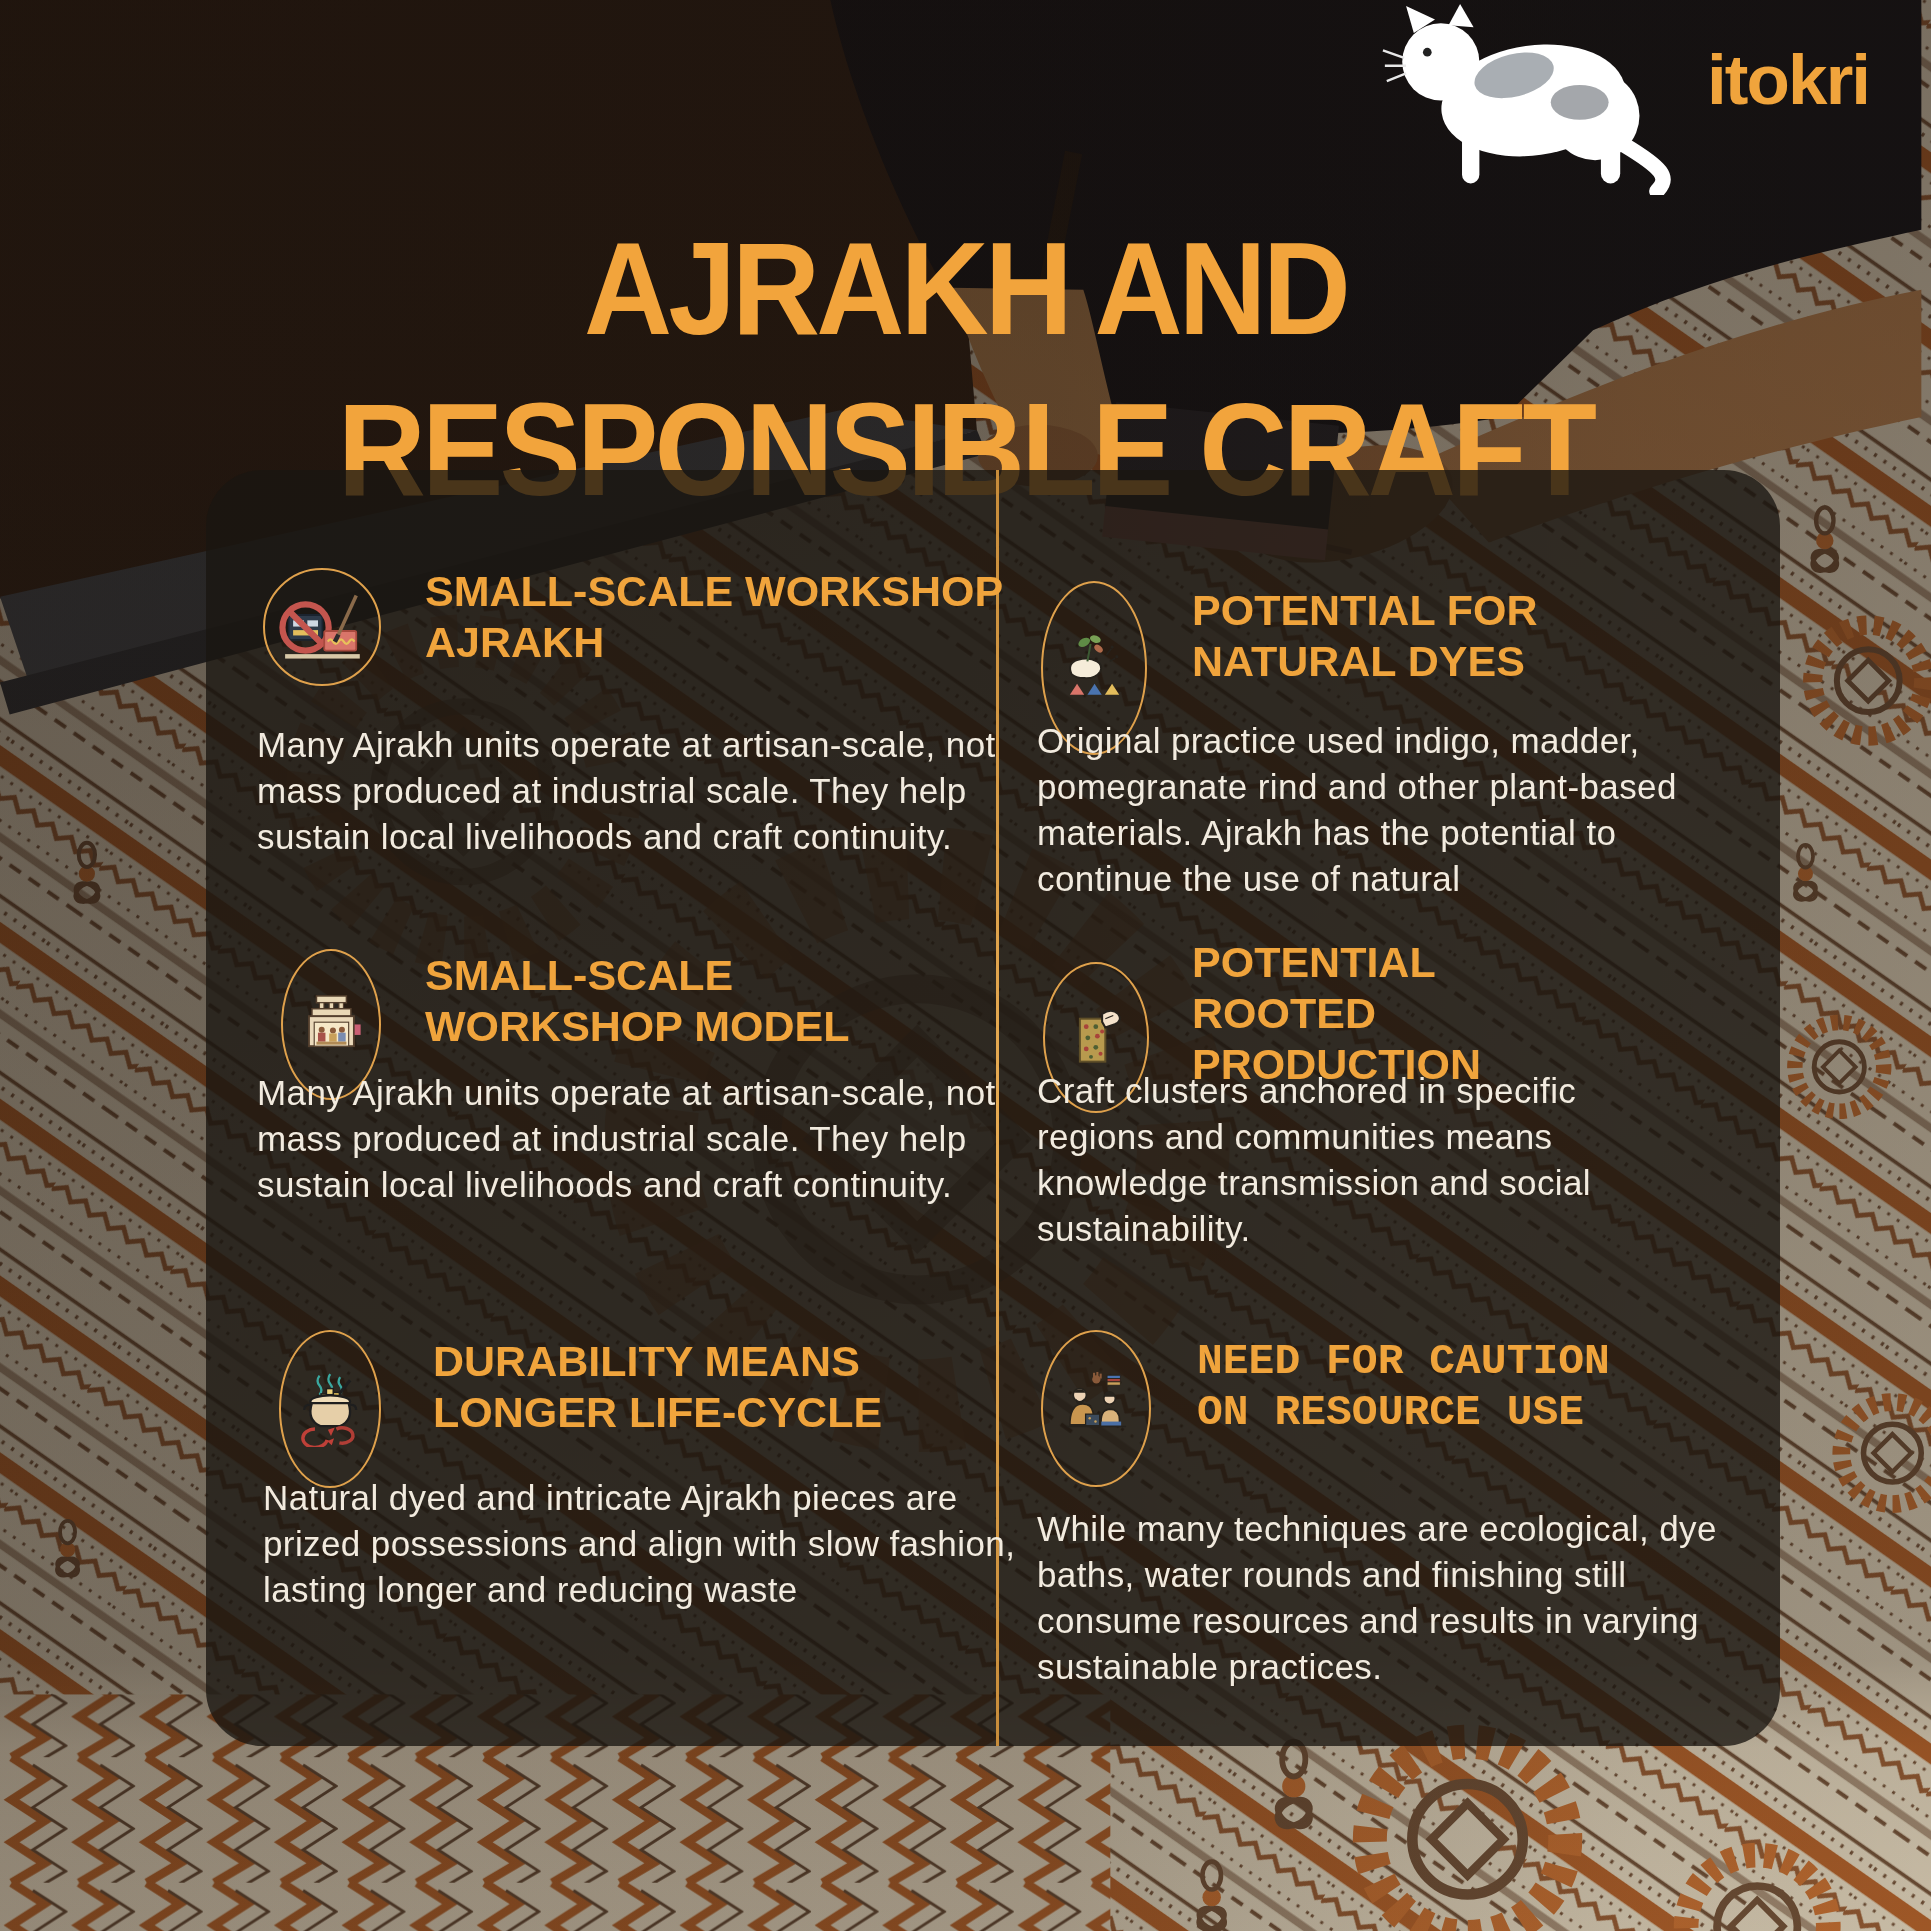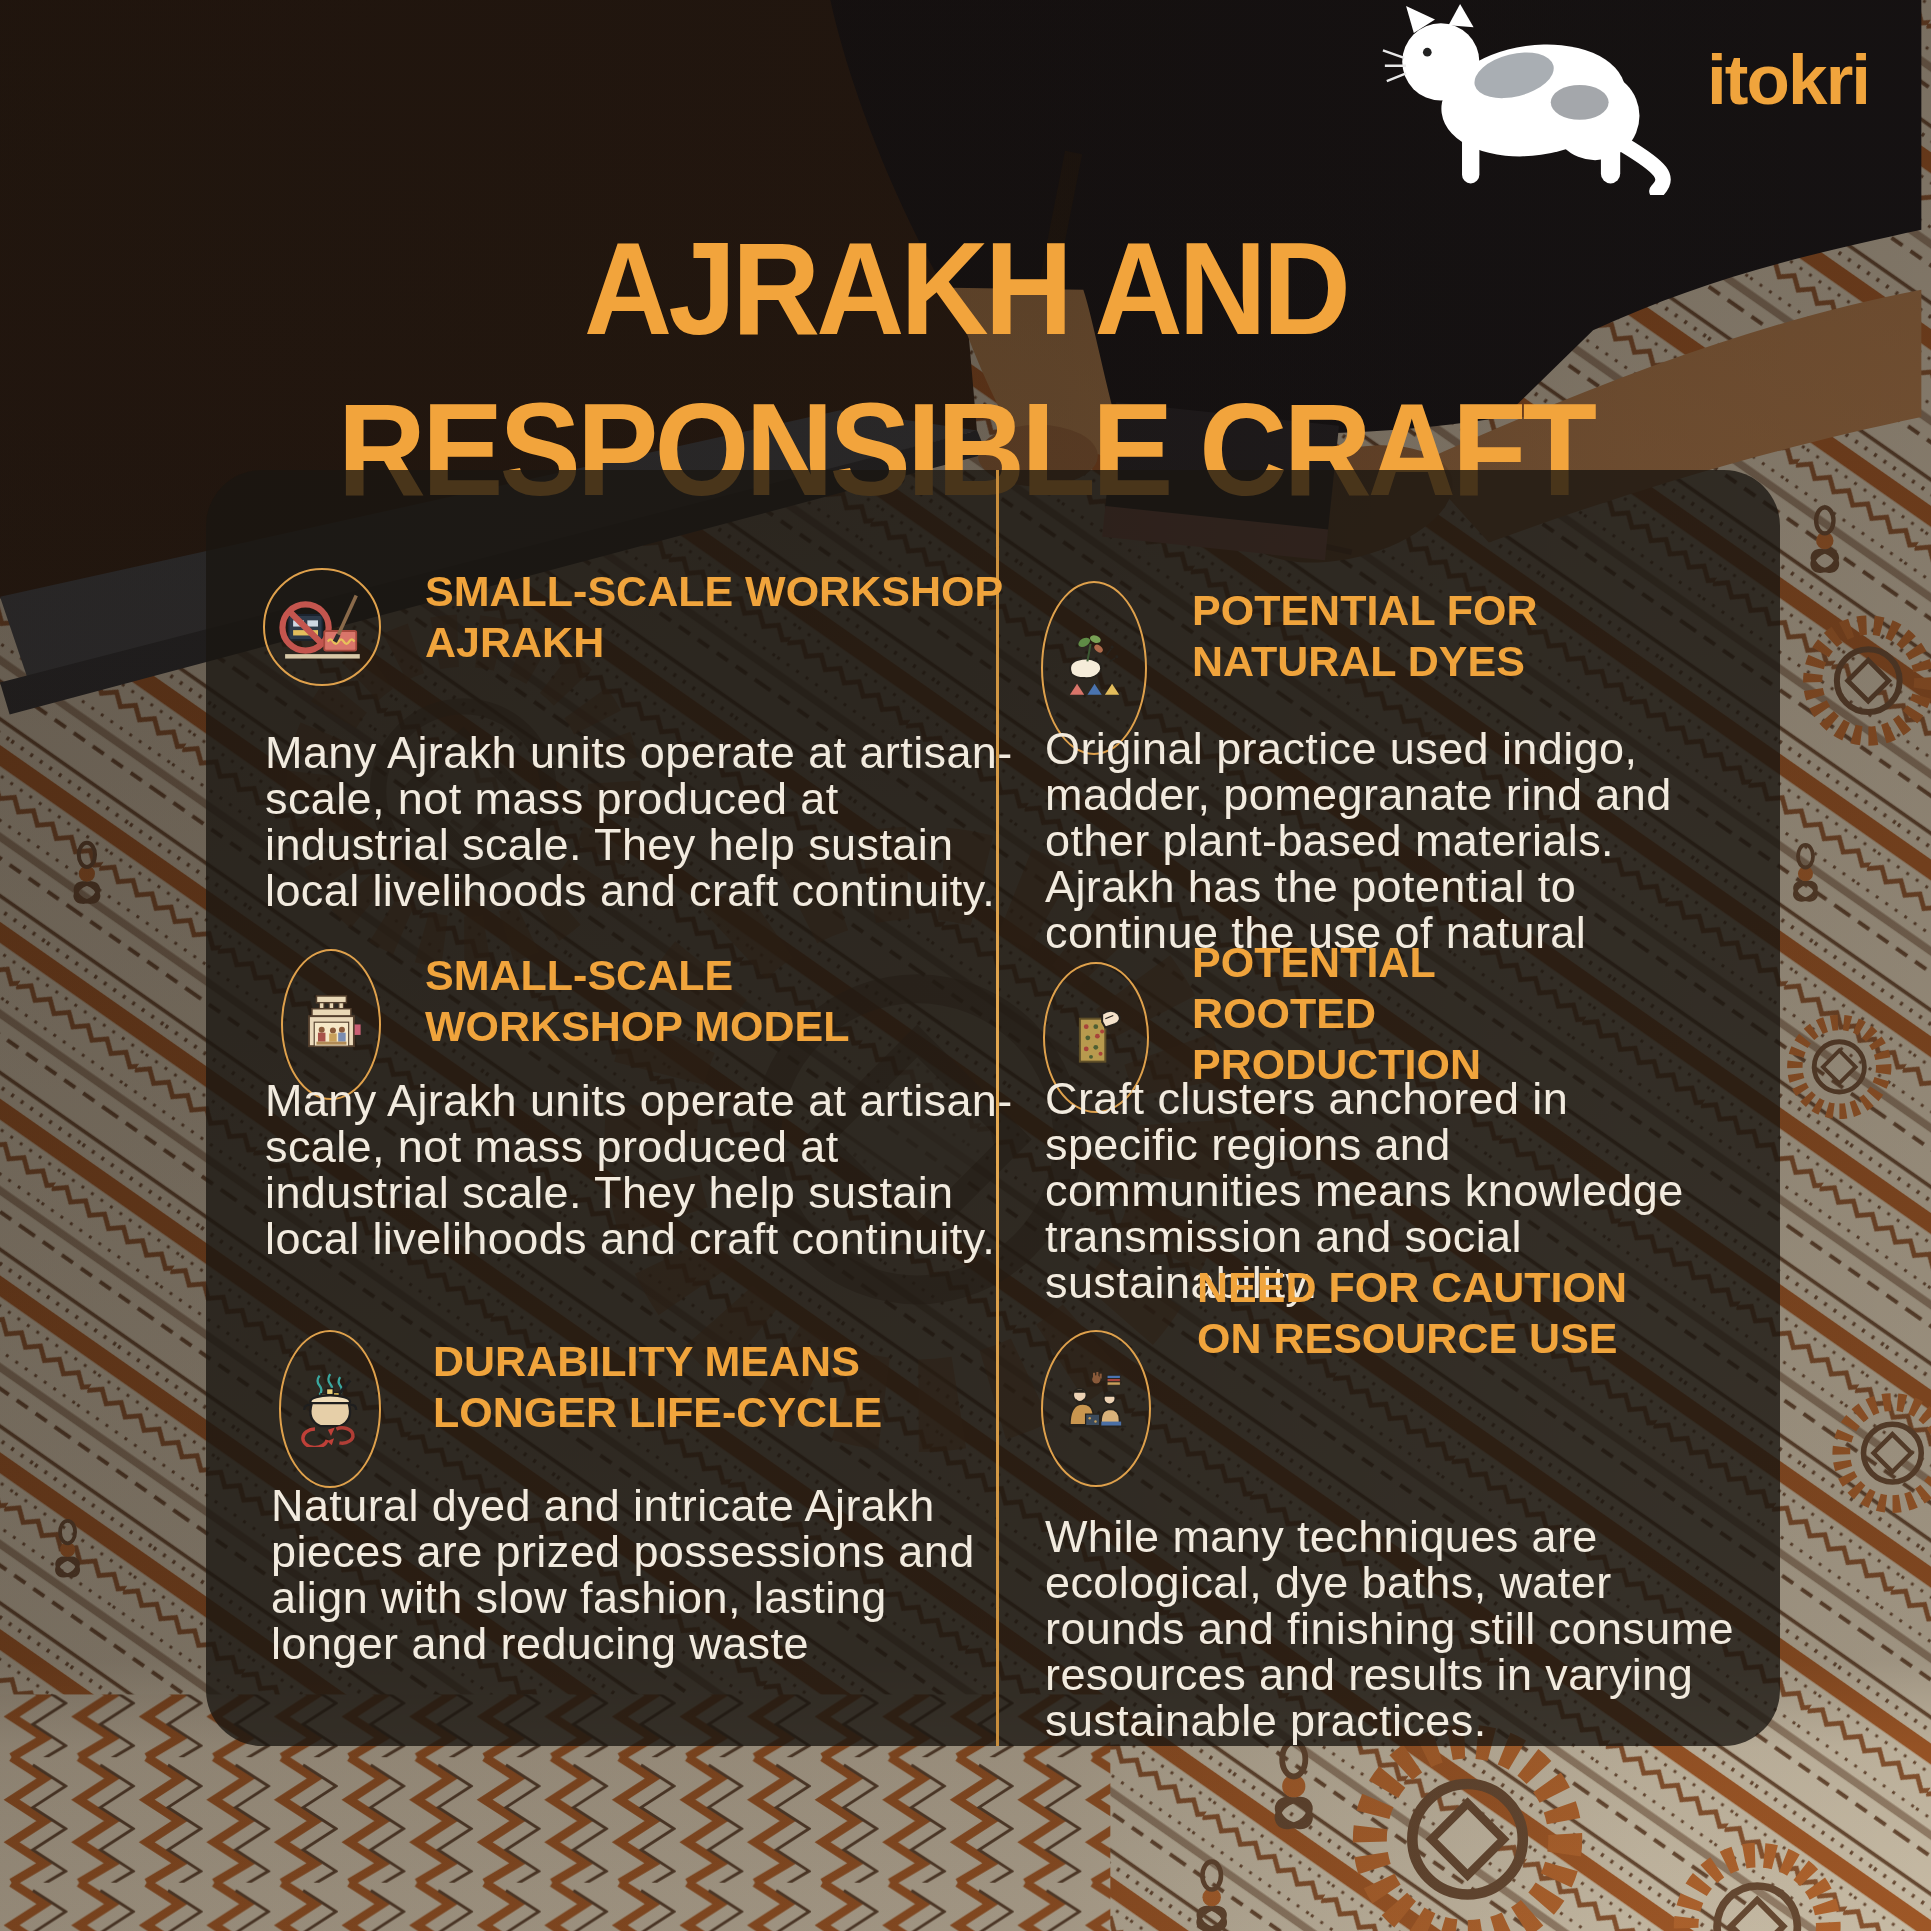--- a/index.html
+++ b/index.html
@@ -23,31 +23,31 @@
   .panel{position:absolute;left:206px;top:470px;width:1574px;height:1276px;
          background:rgba(26,22,17,0.78);border-radius:56px;z-index:2;}
   .divider{position:absolute;left:996px;top:470px;width:2.9px;height:1276px;
            background:linear-gradient(180deg,#c78c3a,#e7ab52,#c78c3a);z-index:3;}
   .ring{position:absolute;z-index:4;border:2.9px solid #DFA14C;border-radius:50%;
         display:flex;align-items:center;justify-content:center;}
   .ring svg{width:78%;height:auto;}
   .hd{position:absolute;z-index:4;margin:2px;color:#F0A43C;font-weight:bold;
       font-size:43px;line-height:51px;letter-spacing:0px;}
   .hd span{display:block;}
-  .bd{position:absolute;z-index:4;margin:12px;color:#F2EBDF;font-size:45px;
+  .bd{position:absolute;z-index:4;margin:4px;color:#F2EBDF;font-size:35px;
       line-height:46px;letter-spacing:0.4px;}
   .r1{left:263px;top:568px;width:114px;height:114px;}
   .r2{left:1041px;top:581px;width:102px;height:170px;}
   .r3{left:281px;top:949px;width:96px;height:147px;}
   .r4{left:1043px;top:962px;width:102px;height:147px;}
   .r5{left:279px;top:1330px;width:98px;height:154px;}
   .r6{left:1041px;top:1330px;width:106px;height:153px;}
   .h1{left:423px;top:564px;}   .h2{left:1190px;top:583px;}
   .h3{left:423px;top:948px;}   .h4{left:1190px;top:935px;}
-  .h5{left:431px;top:1334px;}  .h6{left:1195px;top:1260px;}
+  .h5{left:431px;top:1334px;}  .h6{left:1195px;top:1334px;font-family:Liberation Mono, monospace;}
   .p1{left:253px;top:718px;width:763px;}
   .p2{left:1033px;top:714px;width:687px;}
   .p3{left:253px;top:1066px;width:763px;}
   .p4{left:1033px;top:1064px;width:666px;}
   .p5{left:259px;top:1471px;width:753px;}
   .p6{left:1033px;top:1502px;width:691px;}
 </style>
 </head>
 <body>
 

